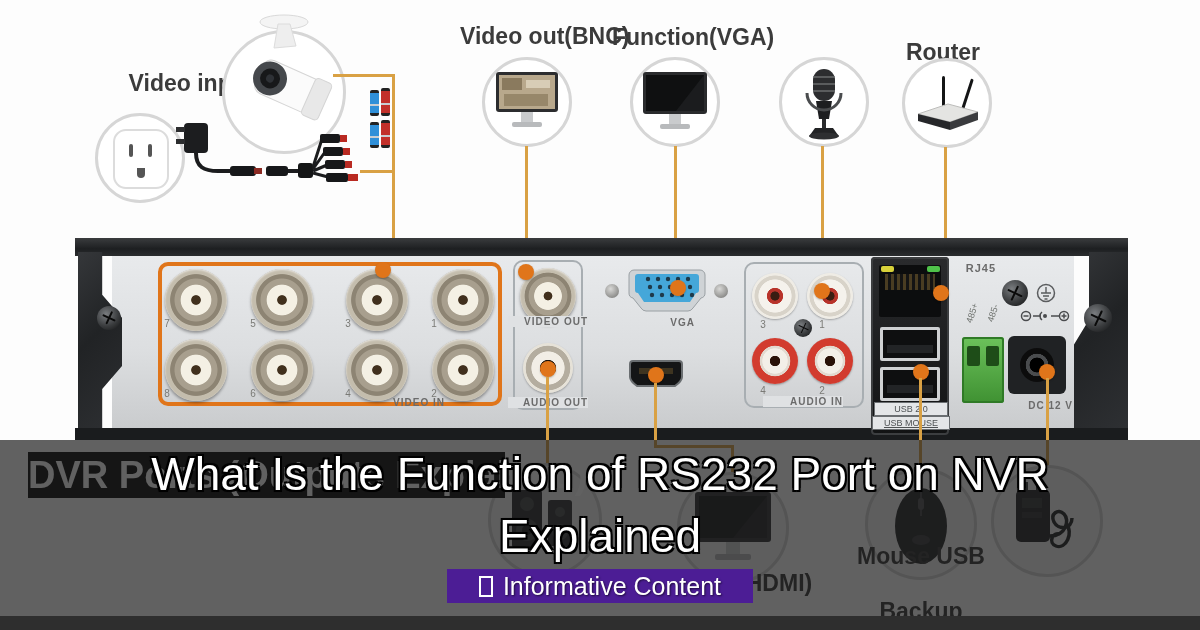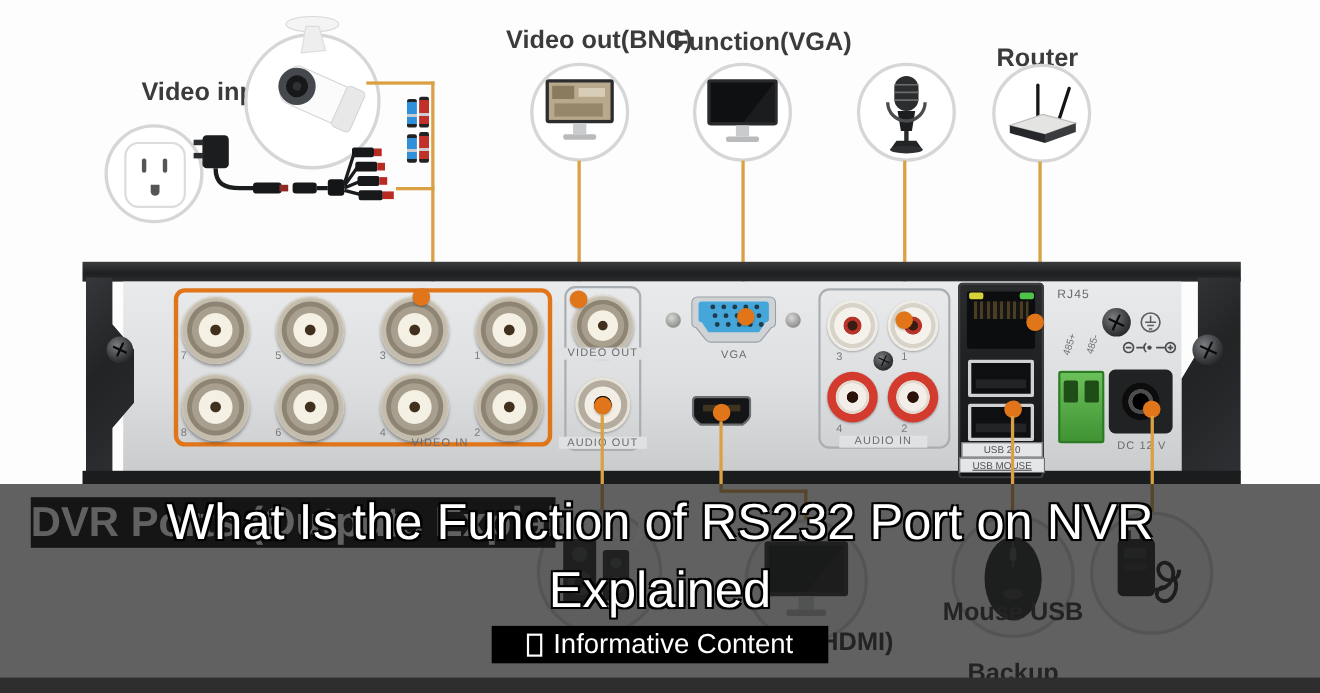--- a/index.html
+++ b/index.html
@@ -17,21 +17,21 @@
   .bracket{position:absolute;background:linear-gradient(135deg,#35373a,#212325 45%,#2e3033);}
   .chassis-bottom{position:absolute;left:75px;top:428px;width:1053px;height:12px;background:#1a1c1e;}
   .screw{position:absolute;border-radius:50%;background:radial-gradient(circle at 38% 34%,#7a7d80,#3a3c3e 55%,#101112);}
   .screw:before,.screw:after{content:"";position:absolute;left:20%;top:46%;width:60%;height:8%;background:#0a0a0a;border-radius:2px;}
   .screw:before{transform:rotate(25deg);} .screw:after{transform:rotate(115deg);}
   .hrect{position:absolute;border:4px solid #e0751a;border-radius:10px;box-sizing:border-box;}
   .bnc{position:absolute;border-radius:50%;
        background:radial-gradient(circle,#41301d 0 10%,#f4f0e4 12% 34%,#a89f8e 36% 48%,#8d8473 50% 58%,#c4bdad 60% 70%,#97907f 72% 82%,#d8d3c7 84% 100%);
        box-shadow:0 2px 3px rgba(0,0,0,.35), inset 0 1px 2px rgba(255,255,255,.6);}
   .portnum{position:absolute;font-size:10px;color:#7a7a76;width:14px;text-align:center;}
-  .portlabel{position:absolute;font-size:10px;color:#6b6b6b;text-align:center;letter-spacing:1px;white-space:nowrap;}
+  .portlabel{position:absolute;font-size:10px;color:#6b6b6b;text-align:right;letter-spacing:1px;white-space:nowrap;font-weight:bold;}
   .groupbox{position:absolute;border:2px solid #a8aeb2;border-radius:10px;box-sizing:border-box;}
   .rca-top{position:absolute;border-radius:50%;
        background:radial-gradient(circle,#3a1d12 0 13%,#b8332a 15% 24%,#f5f2ec 26% 50%,#d8d3c9 52% 62%,#efece5 64% 82%,#c8c2b7 84% 100%);
        box-shadow:0 1px 2px rgba(0,0,0,.3);}
   .rca-red{position:absolute;border-radius:50%;
        background:radial-gradient(circle,#2a1208 0 15%,#f3efe8 17% 38%,#e2d9cf 40% 46%,#d23b2e 48% 70%,#a82317 72% 80%,#efebe3 82% 100%);
        box-shadow:0 1px 2px rgba(0,0,0,.3);}
   .aout{position:absolute;border-radius:50%;
        background:radial-gradient(circle,#1d140c 0 22%,#f2eee6 24% 46%,#b4ad9f 48% 62%,#e6e2d8 64% 100%);
        box-shadow:0 1px 2px rgba(0,0,0,.3);}
@@ -55,21 +55,21 @@
   .dimlabel{position:absolute;font-weight:bold;color:#303030;font-size:23px;text-align:center;white-space:nowrap;}
   .dimcirc{position:absolute;border-radius:50%;background:#f6f6f6;border:3px solid #d2d2d2;box-sizing:border-box;}
   .origbar{position:absolute;left:28px;top:452px;width:477px;height:46px;background:#000;
            color:#fff;font-weight:bold;font-size:38px;line-height:46px;text-align:center;white-space:nowrap;}
   .bottomstrip{position:absolute;left:0;top:616px;width:1200px;height:14px;background:#555;}
   
   .overlay{position:absolute;left:0;top:440px;width:1200px;height:190px;background:rgba(30,30,30,0.70);}
   .bigtitle{position:absolute;left:0;width:1200px;text-align:center;color:#fff;font-size:46px;font-weight:400;
             line-height:60px;white-space:nowrap;
             text-shadow:-2px -2px 0 #000,2px -2px 0 #000,-2px 2px 0 #000,2px 2px 0 #000,0 0 3px #000;}
-  .badge{position:absolute;left:447px;top:569px;width:306px;height:34px;background:#000000;
+  .badge{position:absolute;left:447px;top:569px;width:306px;height:34px;background:#4c1d95;
          display:flex;align-items:center;justify-content:center;gap:10px;}
   .badge .txt{color:#fff;font-size:25px;white-space:nowrap;text-shadow:1px 1px 2px rgba(0,0,0,.6);}
   .tofu{width:14px;height:21px;border:2px solid #fff;box-sizing:border-box;}
   .bncpair{position:absolute;width:9px;border-radius:2px;}
   .bp-blue{background:linear-gradient(180deg,#222 0 12%,#2f8fd8 12% 52%,#c9cdd1 52% 62%,#2f8fd8 62% 88%,#222 88% 100%);}
   .bp-red{background:linear-gradient(180deg,#222 0 12%,#c2302a 12% 52%,#c9cdd1 52% 62%,#c2302a 62% 88%,#222 88% 100%);}
 </style>
 </head>
 <body>
 

